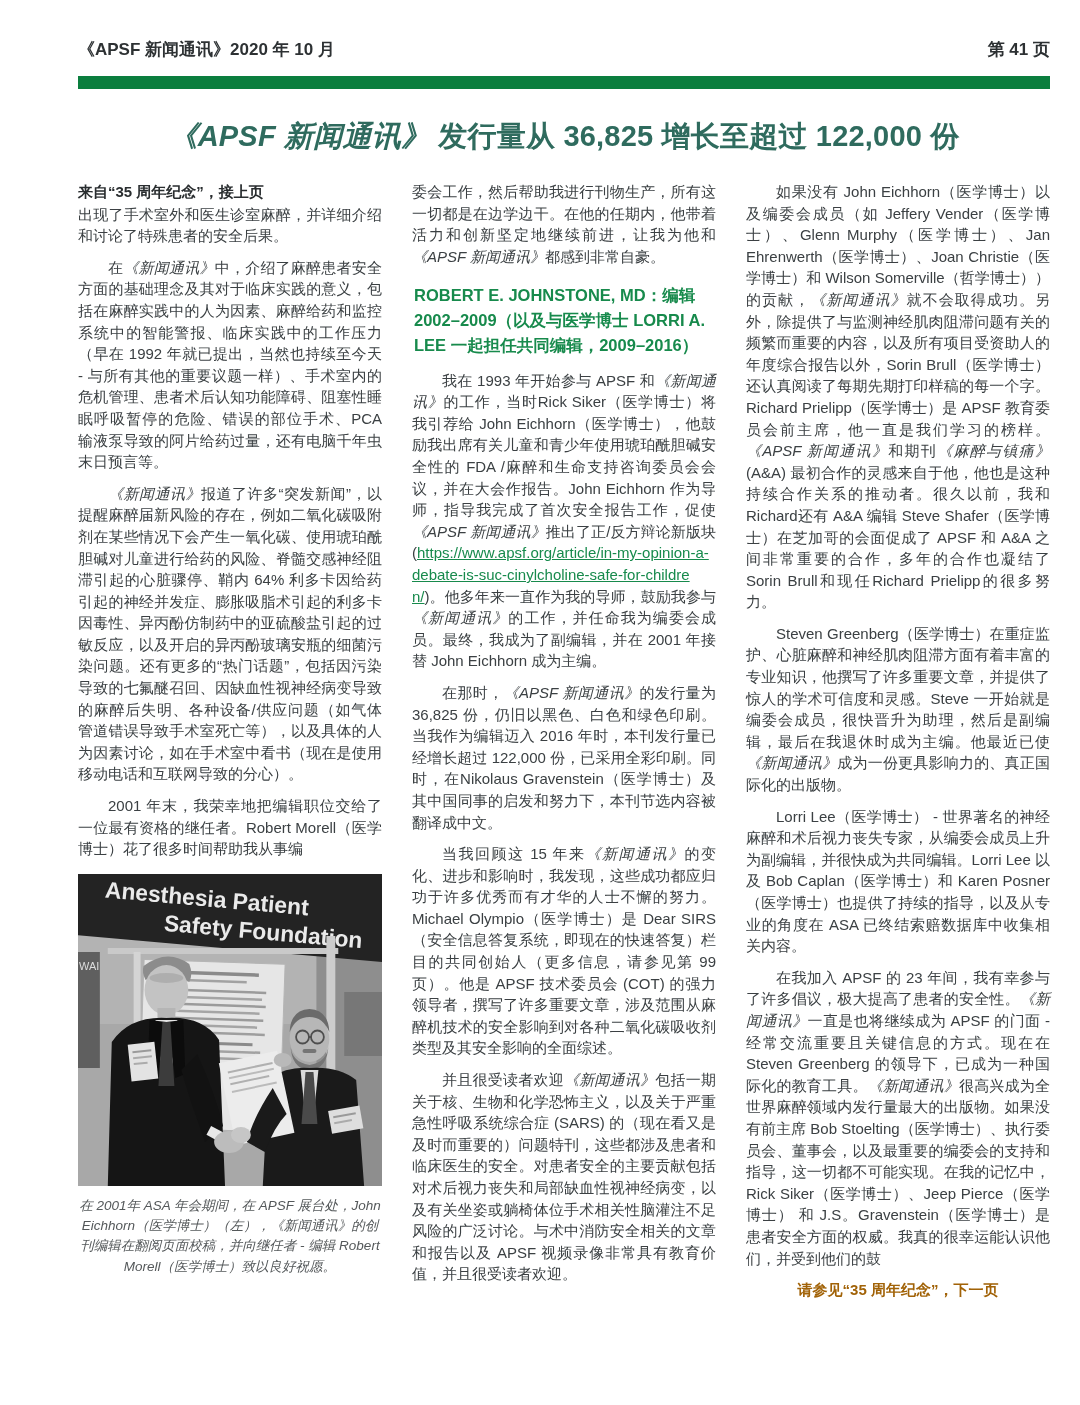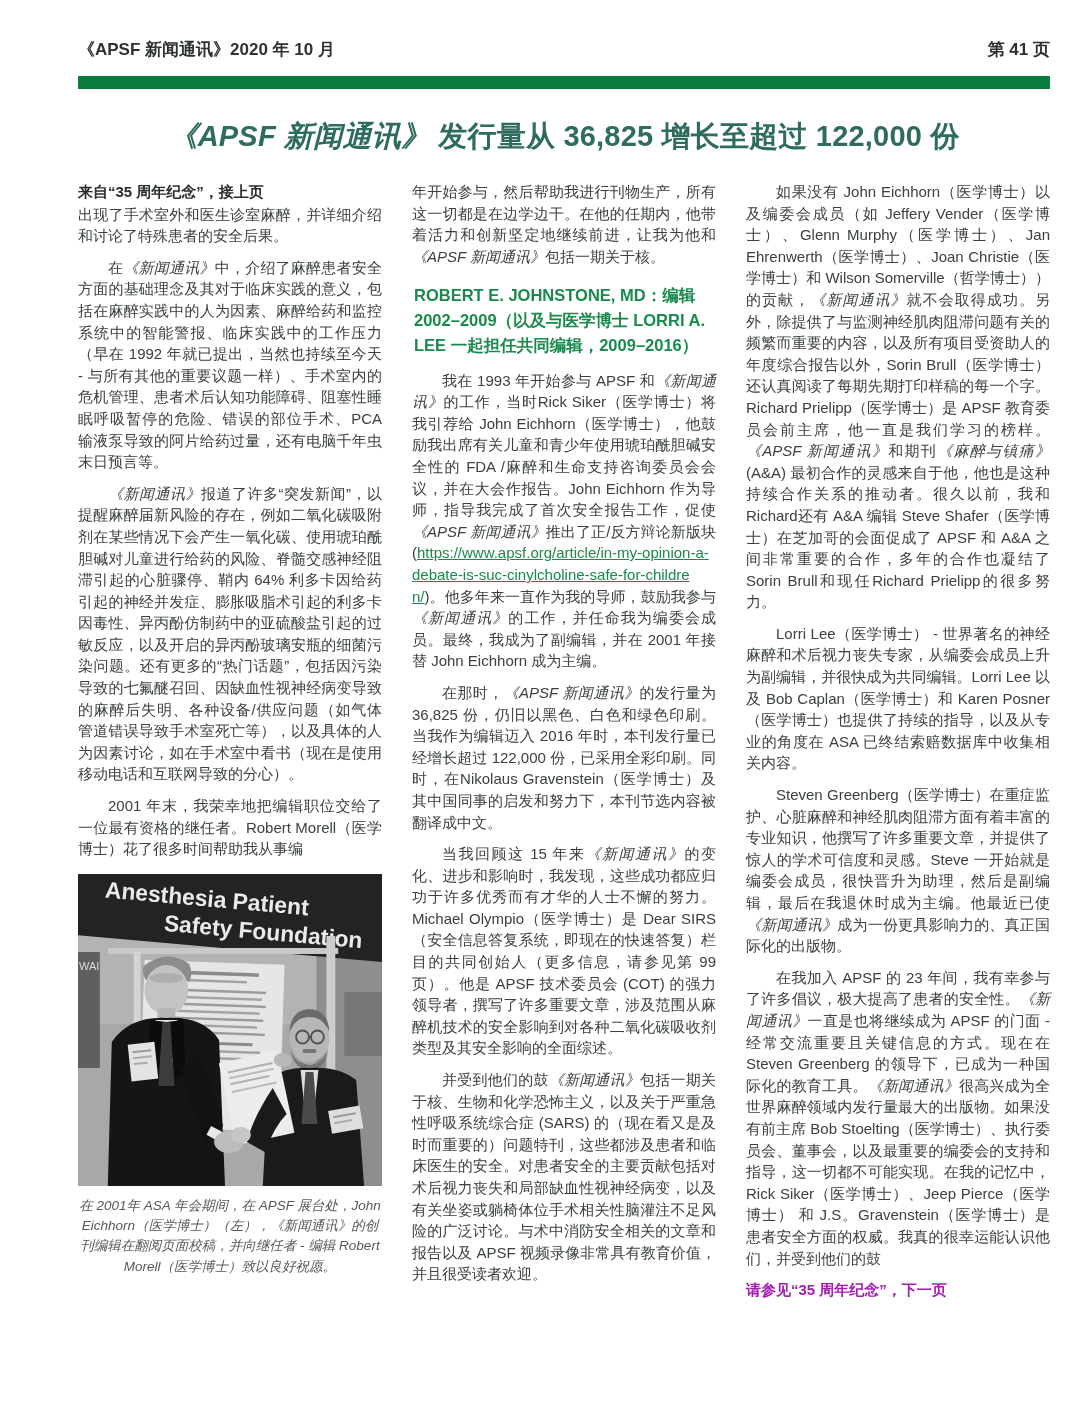--- a/index.html
+++ b/index.html
@@ -38,21 +38,21 @@
     text-align:left;margin:16px 2px 12px 2px;
   }
   .photo-fig{margin:14px 0 0 0;}
   .photo{width:100%;height:312px;background:#b3b3b3;overflow:hidden;}
   .photo svg{display:block;}
   .caption{
     font-style:italic;font-size:13.5px;line-height:1.5;color:#54585a;
     margin-top:10px;text-align:center;
   }
   .continuation{
-    font-weight:700;text-align:left;color:#a21caf;font-size:15px;margin-top:2px;
+    font-weight:700;text-align:center;color:#a16207;font-size:15px;margin-top:2px;
   }
 </style>
 </head>
 <body>
 
 <div class="page">
 
   <div class="header">
     <span>《APSF 新闻通讯》2020 年 10 月</span>
     <span>第 41 页</span>
@@ -159,30 +159,30 @@
               <ellipse cx="152" cy="268" rx="15" ry="11" fill="#bcbcbc"></ellipse>
               <ellipse cx="164" cy="261" rx="10" ry="8" fill="#c6c6c6"></ellipse>
             </g>
           </svg>
         </div>
         <figcaption class="caption"><span>在 2001年 ASA 年会期间，在 APSF 展台处，John Eichhorn（医学博士）（左），《新闻通讯》的创刊编辑在翻阅页面校稿，并向继任者 - 编辑 Robert Morell（医学博士）致以良好祝愿。</span></figcaption>
       </figure>
     </div>
 
     <div class="col">
-      <p class="body-p"><span>年开始参与，然后帮助我进行刊物生产，所有这一切都是在边学边干。在他的任期内，他带着活力和创新坚定地继续前进，让我为他和</span><span class="s-i">《APSF 新闻通讯》</span><span>包括一期关于核。</span></p>
+      <p class="body-p"><span>委会工作，然后帮助我进行刊物生产，所有这一切都是在边学边干。在他的任期内，他带着活力和创新坚定地继续前进，让我为他和</span><span class="s-i">《APSF 新闻通讯》</span><span>都感到非常自豪。</span></p>
       <h2 class="green-heading">ROBERT E. JOHNSTONE, MD：编辑 2002–2009（以及与医学博士 LORRI A. LEE 一起担任共同编辑，2009–2016）</h2>
       <p class="body-p indent"><span>我在 1993 年开始参与 APSF 和</span><span class="s-i">《新闻通讯》</span><span>的工作，当时Rick Siker（医学博士）将我引荐给 John Eichhorn（医学博士），他鼓励我出席有关儿童和青少年使用琥珀酰胆碱安全性的 FDA /麻醉和生命支持咨询委员会会议，并在大会作报告。John Eichhorn 作为导师，指导我完成了首次安全报告工作，促使</span><span class="s-i">《APSF 新闻通讯》</span><span>推出了正/反方辩论新版块 (</span><span class="s-link">https://www.apsf.org/article/in-my-opinion-a-debate-is-suc-cinylcholine-safe-for-children/</span><span>)。他多年来一直作为我的导师，鼓励我参与</span><span class="s-i">《新闻通讯》</span><span>的工作，并任命我为编委会成员。最终，我成为了副编辑，并在 2001 年接替 John Eichhorn 成为主编。</span></p>
       <p class="body-p indent"><span>在那时，</span><span class="s-i">《APSF 新闻通讯》</span><span>的发行量为 36,825 份，仍旧以黑色、白色和绿色印刷。当我作为编辑迈入 2016 年时，本刊发行量已经增长超过 122,000 份，已采用全彩印刷。同时，在Nikolaus Gravenstein（医学博士）及其中国同事的启发和努力下，本刊节选内容被翻译成中文。</span></p>
       <p class="body-p indent"><span>当我回顾这 15 年来</span><span class="s-i">《新闻通讯》</span><span>的变化、进步和影响时，我发现，这些成功都应归功于许多优秀而有才华的人士不懈的努力。Michael Olympio（医学博士）是 </span><span class="s-b">Dear SIRS</span><span>（</span><span class="s-b">安全信息答复系统</span><span>，即现在的</span><span class="s-b">快速答复</span><span>）栏目的共同创始人（更多信息，请参见第 99 页）。他是 APSF 技术委员会 (COT) 的强力领导者，撰写了许多重要文章，涉及范围从麻醉机技术的安全影响到对各种二氧化碳吸收剂类型及其安全影响的全面综述。</span></p>
-      <p class="body-p indent"><span>并受到他们的鼓</span><span class="s-i">《新闻通讯》</span><span>包括一期关于核、生物和化学恐怖主义，以及关于严重急性呼吸系统综合症 (SARS) 的（现在看又是及时而重要的）问题特刊，这些都涉及患者和临床医生的安全。对患者安全的主要贡献包括对术后视力丧失和局部缺血性视神经病变，以及有关坐姿或躺椅体位手术相关性脑灌注不足风险的广泛讨论。与术中消防安全相关的文章和报告以及 APSF 视频录像非常具有教育价值，并且很受读者欢迎。</span></p>
+      <p class="body-p indent"><span>并且很受读者欢迎</span><span class="s-i">《新闻通讯》</span><span>包括一期关于核、生物和化学恐怖主义，以及关于严重急性呼吸系统综合症 (SARS) 的（现在看又是及时而重要的）问题特刊，这些都涉及患者和临床医生的安全。对患者安全的主要贡献包括对术后视力丧失和局部缺血性视神经病变，以及有关坐姿或躺椅体位手术相关性脑灌注不足风险的广泛讨论。与术中消防安全相关的文章和报告以及 APSF 视频录像非常具有教育价值，并且很受读者欢迎。</span></p>
     </div>
 
     <div class="col">
       <p class="body-p indent"><span>如果没有 John Eichhorn（医学博士）以及编委会成员（如 Jeffery Vender（医学博士）、Glenn Murphy（医学博士）、Jan Ehrenwerth（医学博士）、Joan Christie（医学博士）和 Wilson Somerville（哲学博士））的贡献，</span><span class="s-i">《新闻通讯》</span><span>就不会取得成功。另外，除提供了与监测神经肌肉阻滞问题有关的频繁而重要的内容，以及所有项目受资助人的年度综合报告以外，Sorin Brull（医学博士）还认真阅读了每期先期打印样稿的每一个字。Richard Prielipp（医学博士）是 APSF 教育委员会前主席，他一直是我们学习的榜样。</span><span class="s-i">《APSF 新闻通讯》</span><span>和期刊</span><span class="s-i">《麻醉与镇痛》</span><span>(A&amp;A) 最初合作的灵感来自于他，他也是这种持续合作关系的推动者。很久以前，我和Richard还有 A&amp;A 编辑 Steve Shafer（医学博士）在芝加哥的会面促成了 APSF 和 A&amp;A 之间非常重要的合作，多年的合作也凝结了Sorin Brull和现任Richard Prielipp的很多努力。</span></p>
+      <p class="body-p indent"><span>Steven Greenberg（医学博士）在重症监护、心脏麻醉和神经肌肉阻滞方面有着丰富的专业知识，他撰写了许多重要文章，并提供了惊人的学术可信度和灵感。Steve 一开始就是编委会成员，很快晋升为助理，然后是副编辑，最后在我退休时成为主编。他最近已使</span><span class="s-i">《新闻通讯》</span><span>成为一份更具影响力的、真正国际化的出版物。</span></p>
       <p class="body-p indent"><span>Lorri Lee（医学博士） - 世界著名的神经麻醉和术后视力丧失专家，从编委会成员上升为副编辑，并很快成为共同编辑。Lorri Lee 以及 Bob Caplan（医学博士）和 Karen Posner（医学博士）也提供了持续的指导，以及从专业的角度在 ASA 已终结索赔数据库中收集相关内容。</span></p>
-      <p class="body-p indent"><span>Steven Greenberg（医学博士）在重症监护、心脏麻醉和神经肌肉阻滞方面有着丰富的专业知识，他撰写了许多重要文章，并提供了惊人的学术可信度和灵感。Steve 一开始就是编委会成员，很快晋升为助理，然后是副编辑，最后在我退休时成为主编。他最近已使</span><span class="s-i">《新闻通讯》</span><span>成为一份更具影响力的、真正国际化的出版物。</span></p>
       <p class="body-p indent"><span>在我加入 APSF 的 23 年间，我有幸参与了许多倡议，极大提高了患者的安全性。</span><span class="s-i">《新闻通讯》</span><span>一直是也将继续成为 APSF 的门面 - 经常交流重要且关键信息的方式。现在在 Steven Greenberg 的领导下，已成为一种国际化的教育工具。</span><span class="s-i">《新闻通讯》</span><span>很高兴成为全世界麻醉领域内发行量最大的出版物。如果没有前主席 Bob Stoelting（医学博士）、执行委员会、董事会，以及最重要的编委会的支持和指导，这一切都不可能实现。在我的记忆中，Rick Siker（医学博士）、Jeep Pierce（医学博士） 和 J.S。Gravenstein（医学博士）是患者安全方面的权威。我真的很幸运能认识他们，并受到他们的鼓</span></p>
       <p class="continuation">请参见“35 周年纪念”，下一页</p>
     </div>
 
   </div>
 </div>
 
 </body></html>

